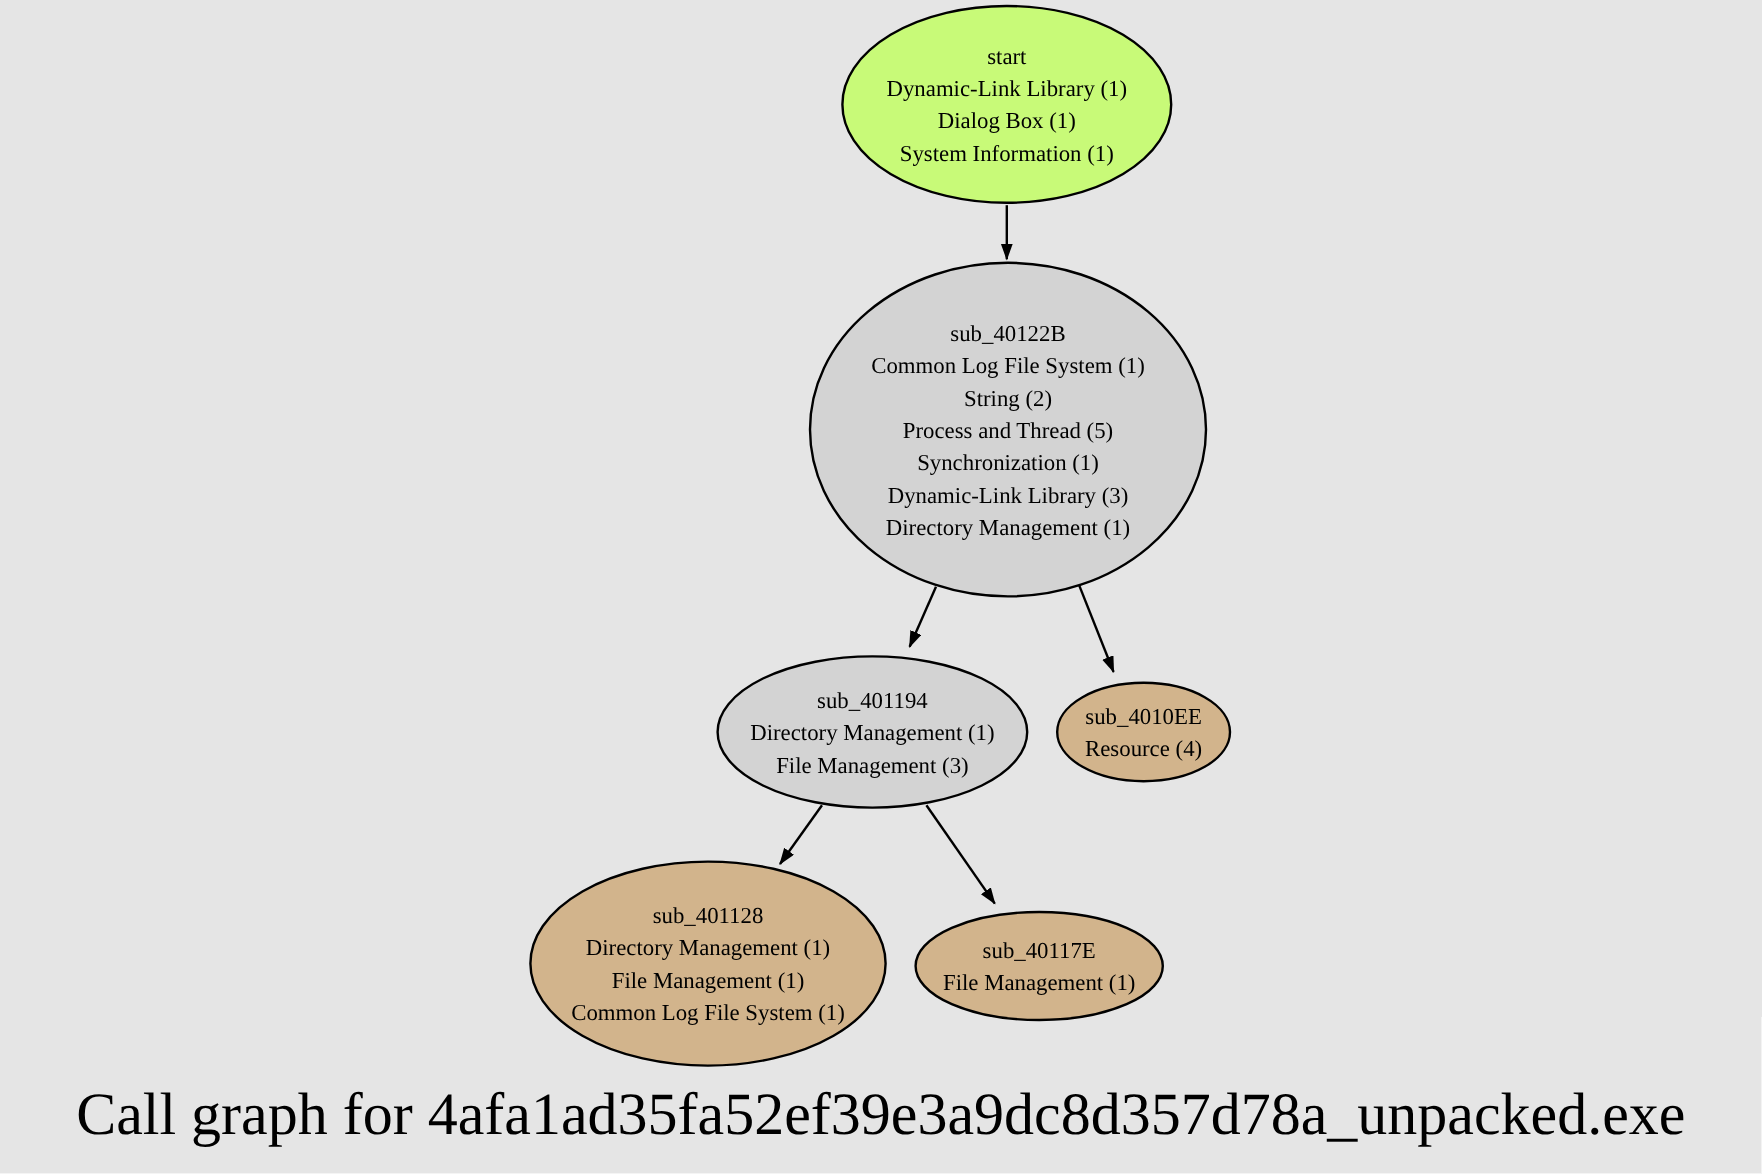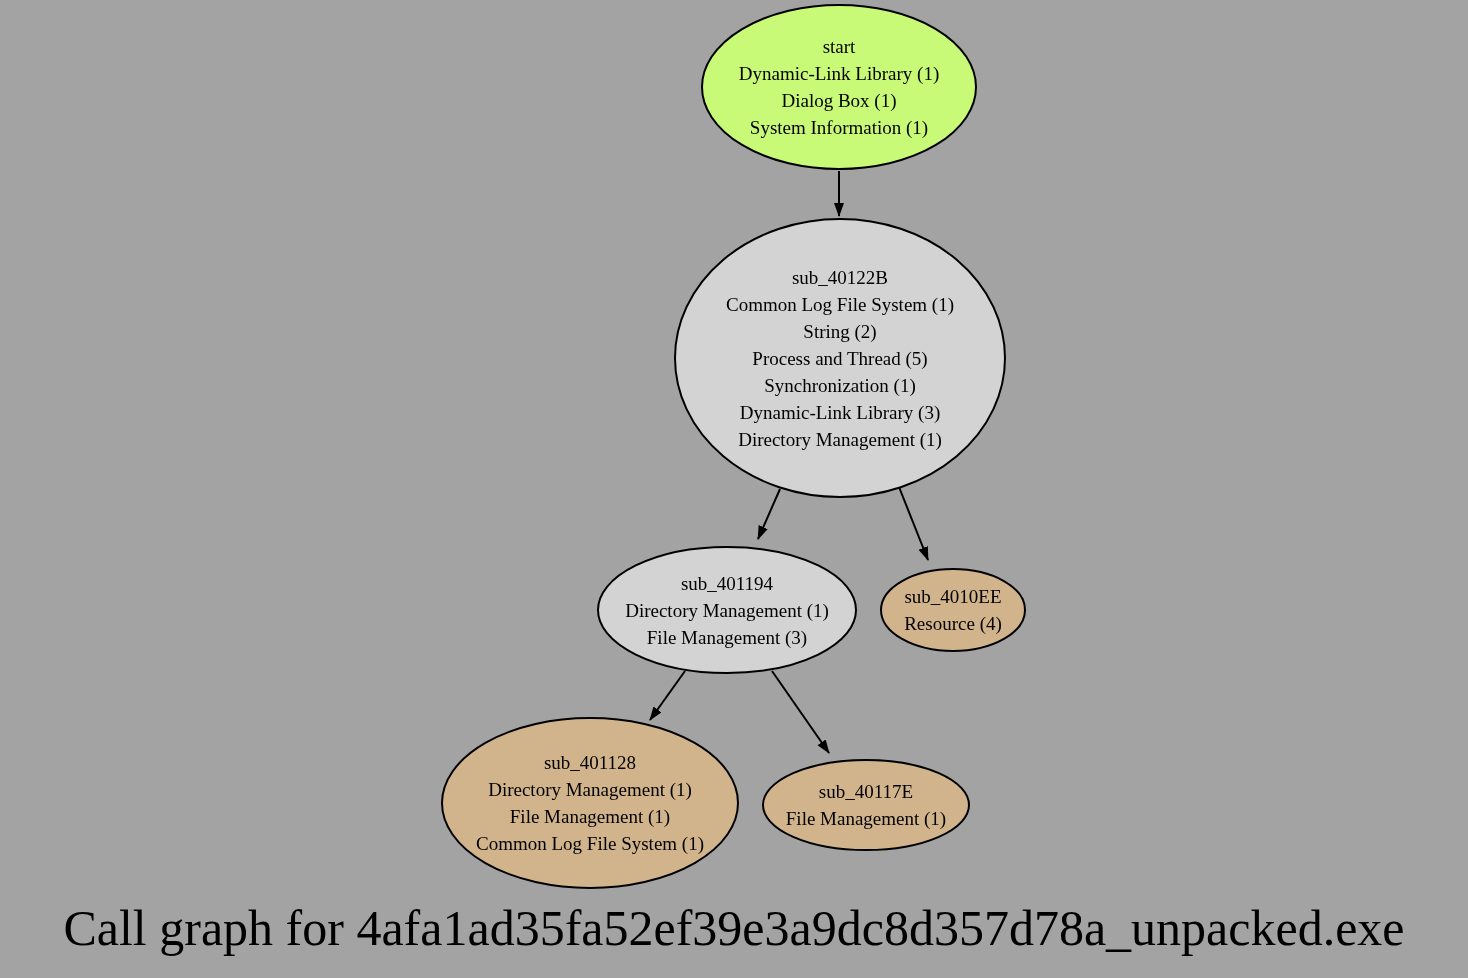--- a/index.html
+++ b/index.html
@@ -4,21 +4,21 @@
 <style>
   html, body {
     margin: 0;
     padding: 0;
     background: #ffffff;
   }
   .canvas {
     position: relative;
     width: 1468px;
     height: 978px;
-    background: #a3a3a3;
+    background: #e5e5e5;
     overflow: hidden;
   }
   svg.graph {
     display: block;
     width: 1468px;
     height: 978px;
   }
   .node-ellipse {
     stroke: #000000;
     stroke-width: 2px;

